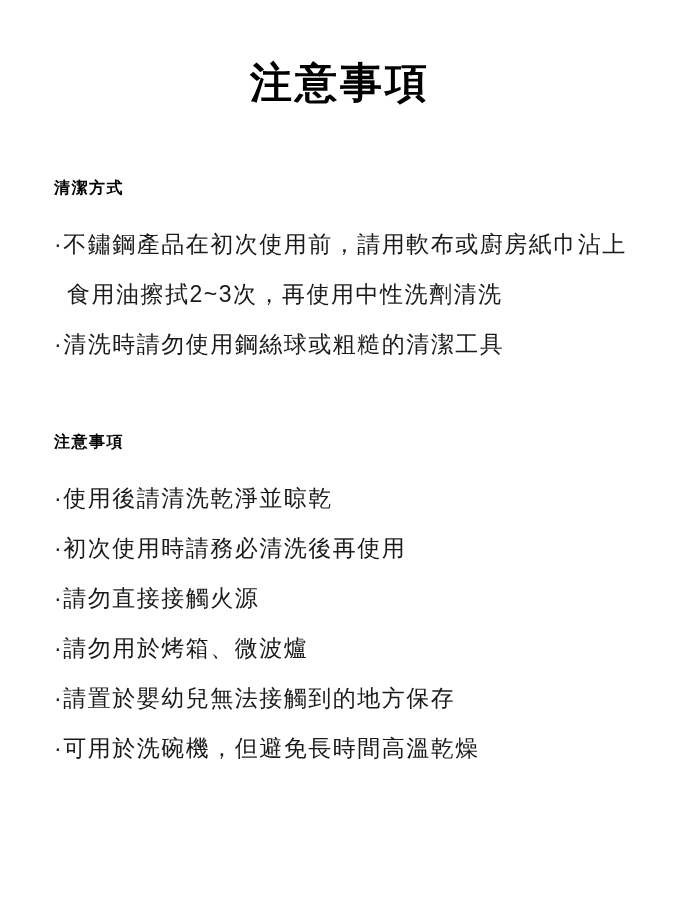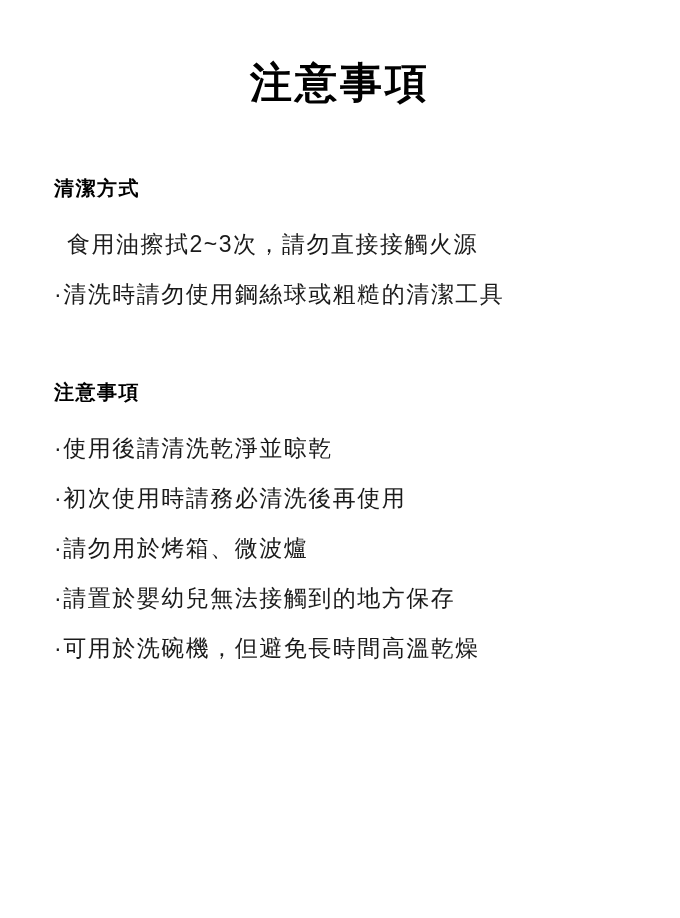--- a/index.html
+++ b/index.html
@@ -24,21 +24,21 @@
     letter-spacing: 3px;
     color: #000000;
   }
   .content {
     padding: 0 40px 0 54px;
     font-size: 23px;
     letter-spacing: 1.5px;
     color: #1a1a1a;
   }
   .heading {
-    font-size: 20px;
+    font-size: 16px;
     font-weight: bold;
     color: #000000;
     line-height: 34px;
     margin-top: 60px;
     white-space: nowrap;
   }
   .section-notes .heading {
     margin-top: 56px;
   }
   .items {
@@ -62,21 +62,24 @@
 <div class="page">
 
   <h1 class="title">注意事項</h1>
 
   <div class="content">
 
     <div class="section section-cleaning">
       <div class="heading">清潔方式</div>
       <div class="items">
         <div class="item">
-          <div class="line cont">食用油擦拭2~3次，請勿直接接觸火源</div>
+          <div class="line">
+            <span class="bullet">·</span><span>不鏽鋼產品在初次使用前，請用軟布或廚房紙巾沾上</span>
+          </div>
+          <div class="line cont">食用油擦拭2~3次，再使用中性洗劑清洗</div>
         </div>
         <div class="item">
           <div class="line">
             <span class="bullet">·</span><span>清洗時請勿使用鋼絲球或粗糙的清潔工具</span>
           </div>
         </div>
       </div>
     </div>
 
     <div class="section section-notes">
@@ -87,20 +90,25 @@
             <span class="bullet">·</span><span>使用後請清洗乾淨並晾乾</span>
           </div>
         </div>
         <div class="item">
           <div class="line">
             <span class="bullet">·</span><span>初次使用時請務必清洗後再使用</span>
           </div>
         </div>
         <div class="item">
           <div class="line">
+            <span class="bullet">·</span><span>請勿直接接觸火源</span>
+          </div>
+        </div>
+        <div class="item">
+          <div class="line">
             <span class="bullet">·</span><span>請勿用於烤箱、微波爐</span>
           </div>
         </div>
         <div class="item">
           <div class="line">
             <span class="bullet">·</span><span>請置於嬰幼兒無法接觸到的地方保存</span>
           </div>
         </div>
         <div class="item">
           <div class="line">

